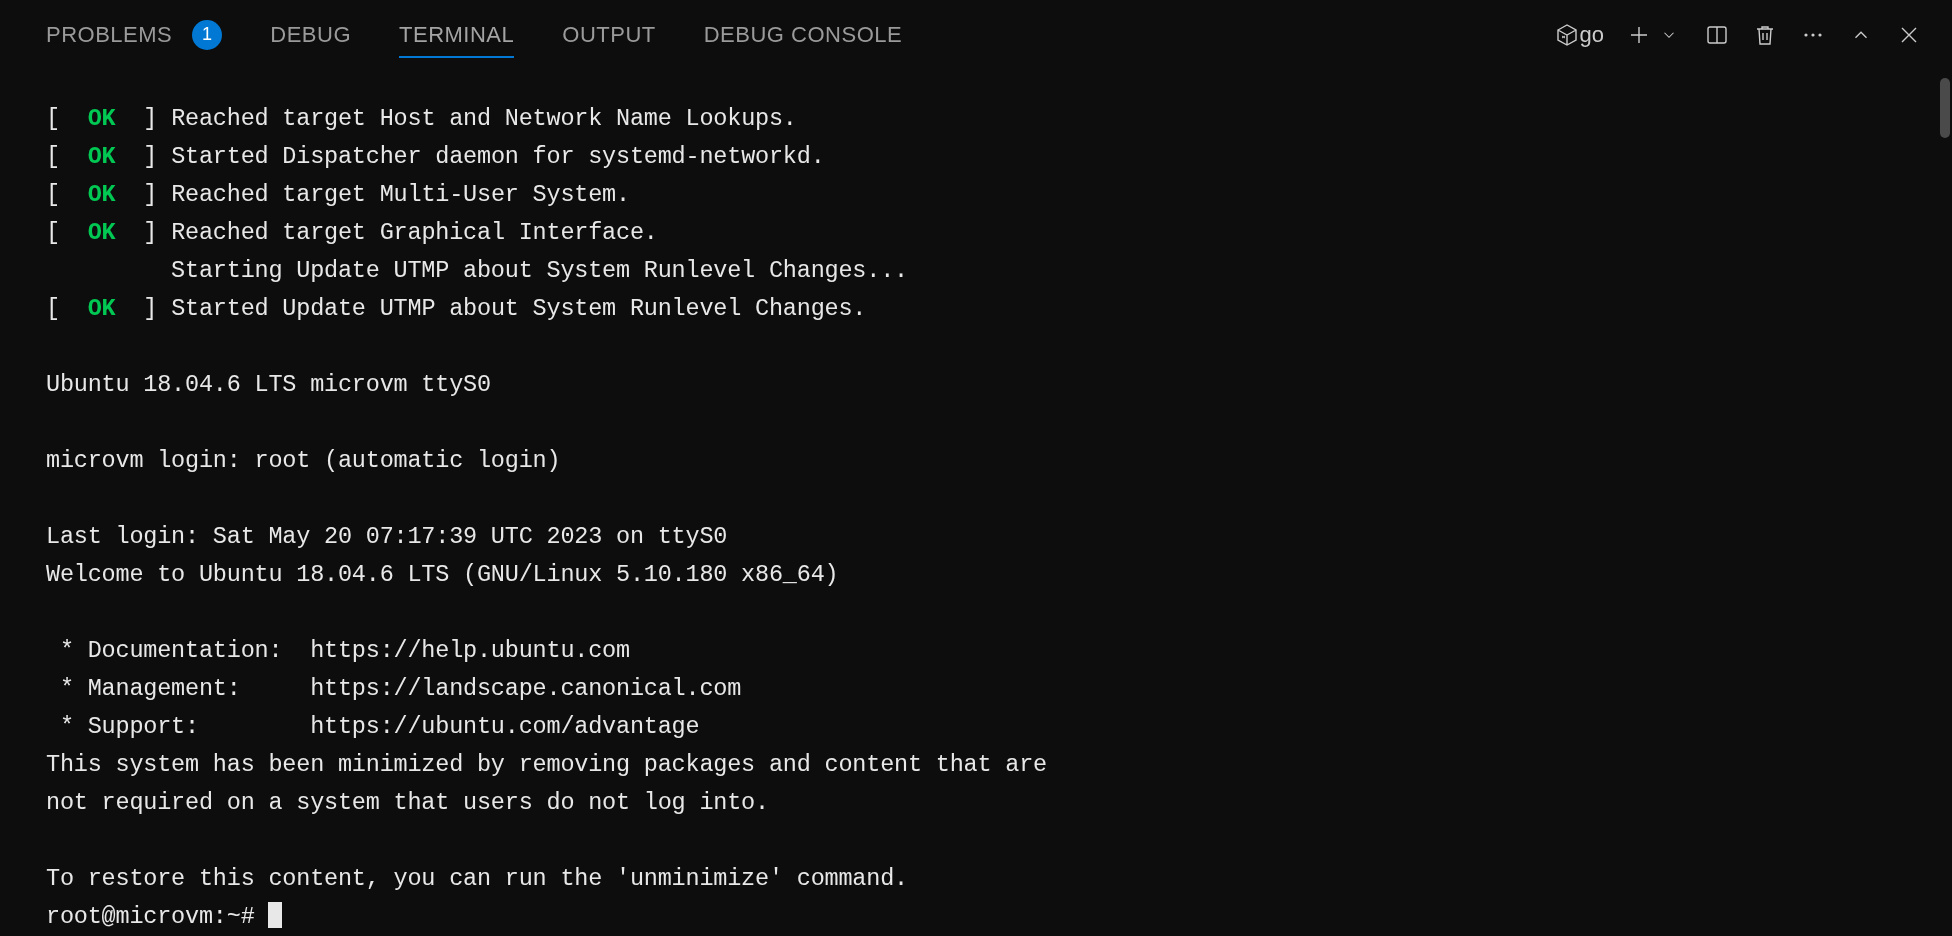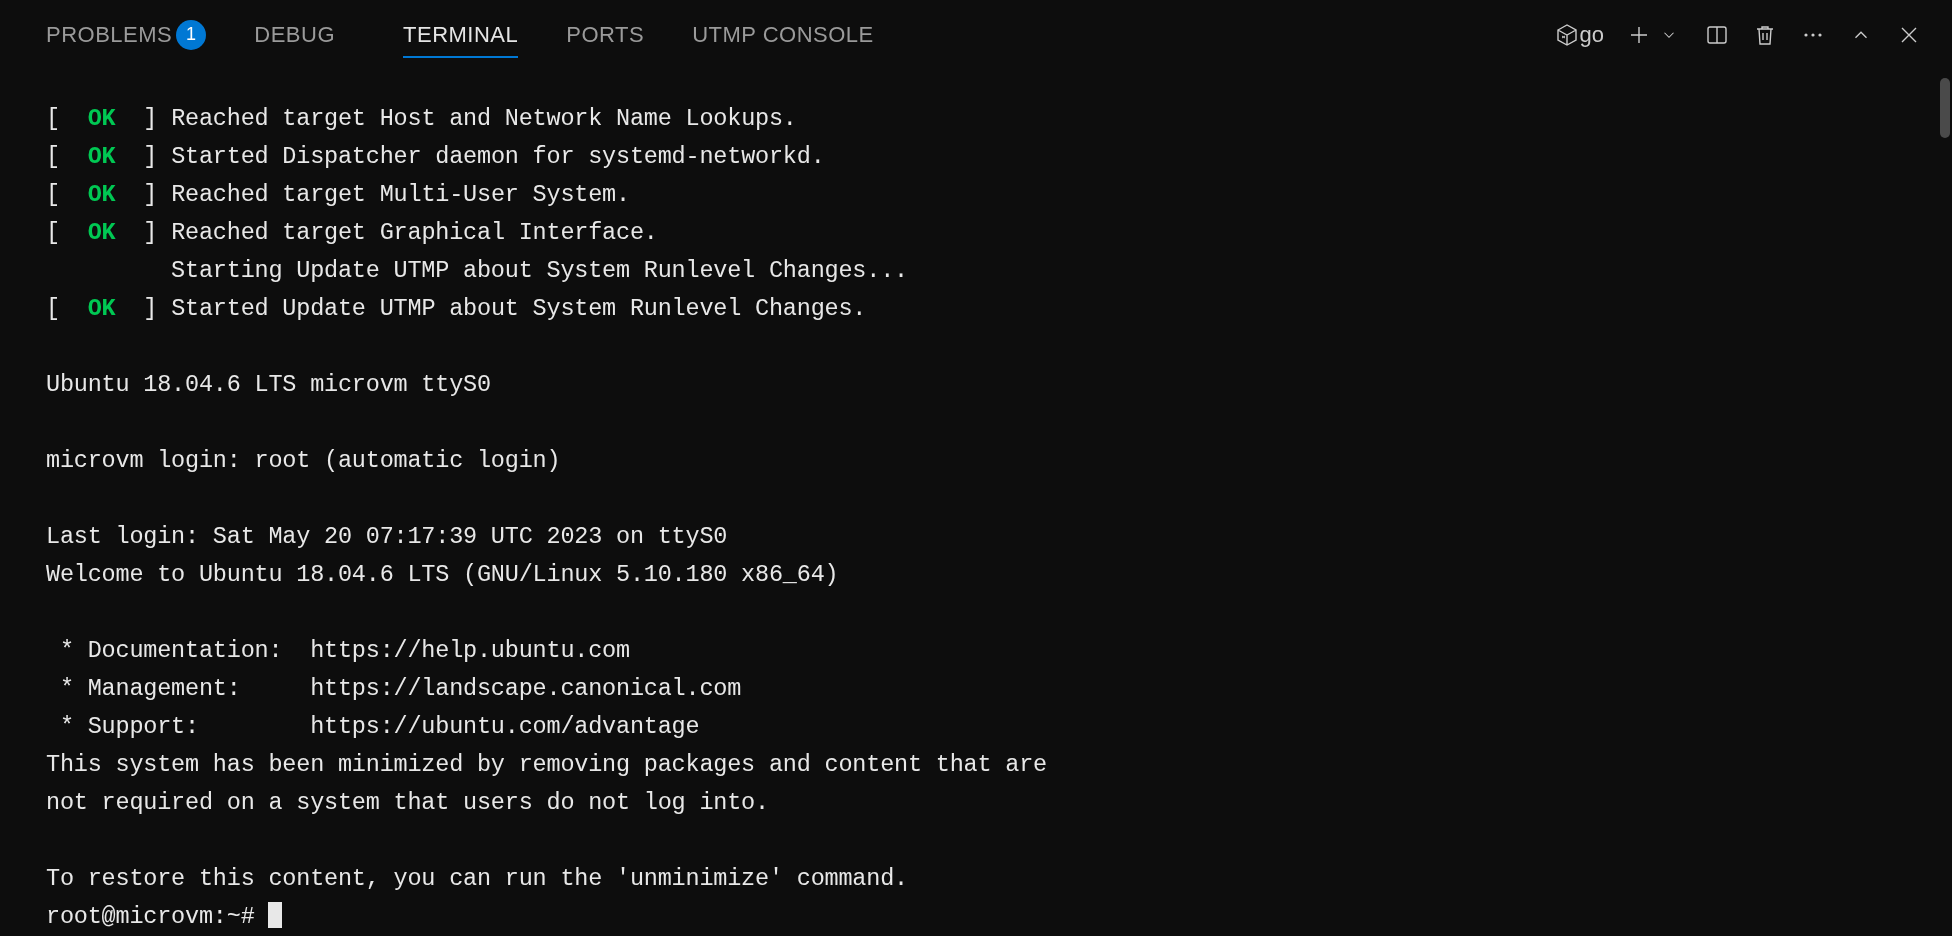--- a/index.html
+++ b/index.html
@@ -25,32 +25,31 @@
     }
     .tabs {
       display: flex;
       gap: 48px;
       align-items: center;
       height: 100%;
     }
     .tab {
       display: flex;
       align-items: center;
-      gap: 4px;
+      gap: 20px;
       color: #9a9a9a;
       font-size: 22px;
       letter-spacing: 0.5px;
       cursor: pointer;
       height: 100%;
       position: relative;
       font-weight: 400;
     }
     .tab.active {
-      color: #e5e5e5;
-      margin-left: 20px;
+      color: #a3a3a3;
     }
     .tab.active::after {
       content: "";
       position: absolute;
       bottom: -1px;
       left: 0;
       right: 0;
       height: 2px;
       background: #0078d4;
     }
@@ -149,24 +148,24 @@
       <span>PROBLEMS</span>
       <span class="badge">1</span>
     </div>
     <div class="tab">
       <span>DEBUG</span>
     </div>
     <div class="tab active">
       <span>TERMINAL</span>
     </div>
     <div class="tab">
-      <span>PORTS</span>
-    </div>
-    <div class="tab">
-      <span>UTMP CONSOLE</span>
+      <span>OUTPUT</span>
+    </div>
+    <div class="tab">
+      <span>DEBUG CONSOLE</span>
     </div>
   </div>
   <div class="toolbar">
     <div class="profile-group">
       <span class="icon">
         <svg viewBox="0 0 24 24" width="24" height="24">
             <path d="M3 7 L12 2 L21 7 L21 17 L12 22 L3 17 Z M3 7 L12 12 L21 7 M12 12 L12 22"></path>
             <path d="M7 13 L10 15 M7 15 L10 13" stroke-width="1"></path>
           </svg>
       </span>

